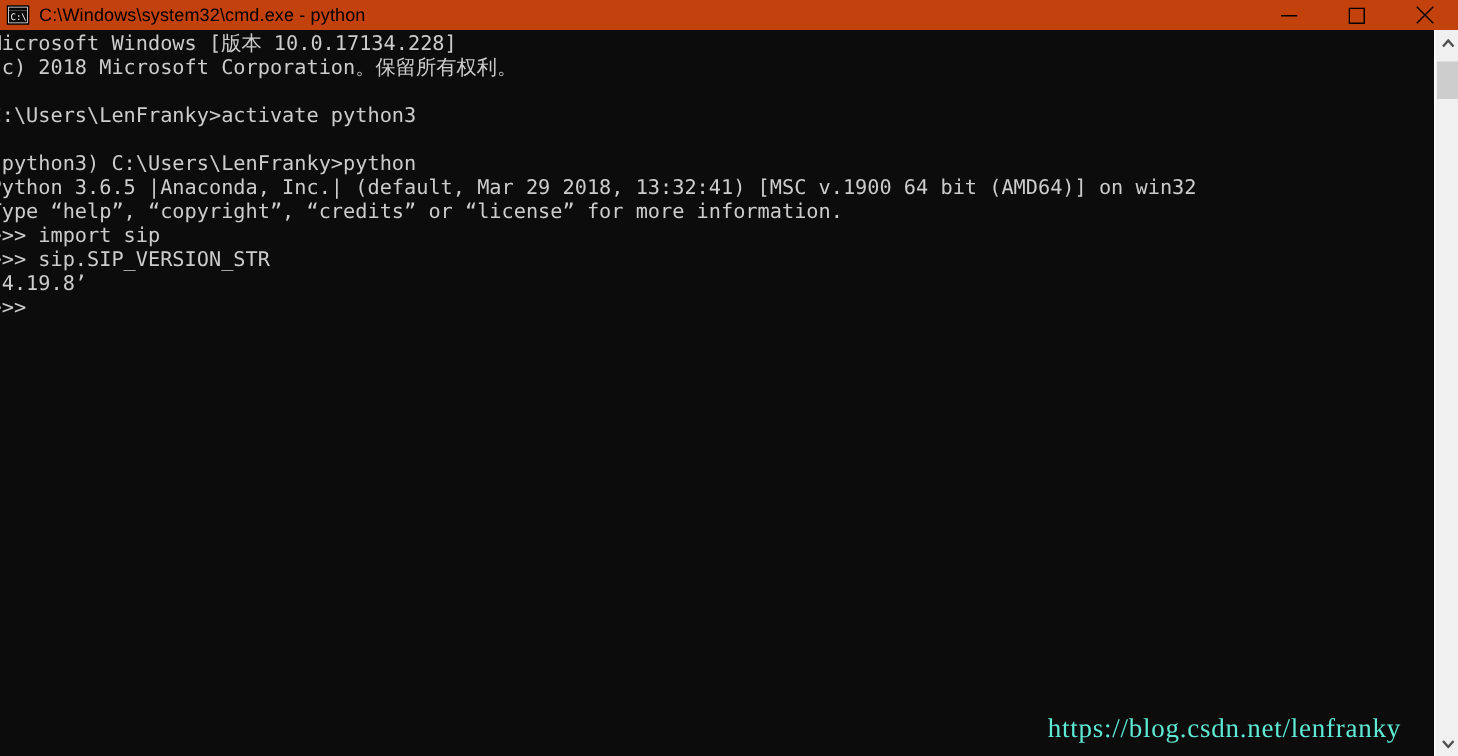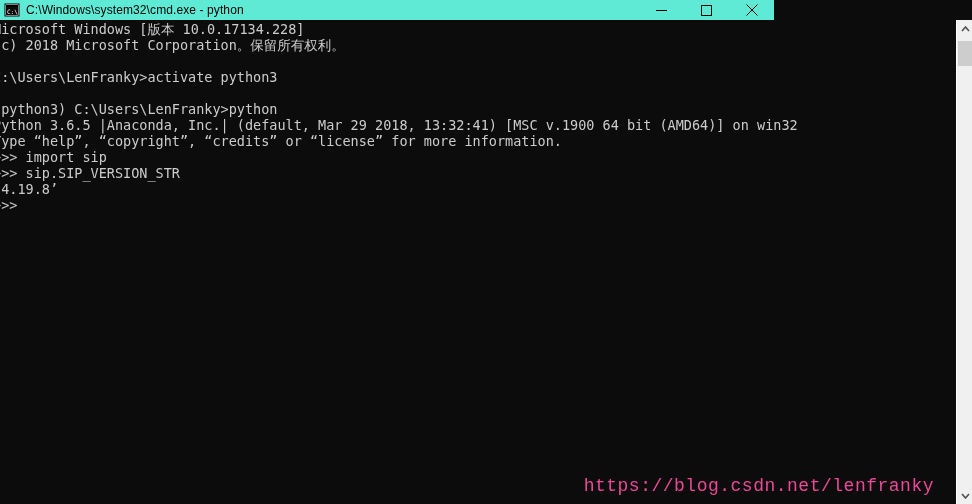--- a/index.html
+++ b/index.html
@@ -18,23 +18,23 @@
     width: 972px;
     height: 504px;
     background: #0c0c0c;
     overflow: hidden;
   }
 
   
   .titlebar {
     position: absolute;
     left: 0; top: 0;
-    width: 774px;
+    width: 972px;
     height: 20px;
-    background: #5eead4;
+    background: #c2410c;
     display: flex;
     align-items: center;
     box-sizing: border-box;
   }
   .title-icon {
     width: 16px;
     height: 16px;
     margin-left: 4px;
     margin-right: 6px;
     flex: 0 0 auto;
@@ -81,23 +81,23 @@
     color: #cccccc;
     white-space: pre;
     letter-spacing: 0px;
   }
 
   
   .watermark {
     position: absolute;
     right: 22px;
     bottom: 8px;
-    font-family: Liberation Mono, monospace;
+    font-family: Liberation Serif, serif;
     font-size: 18px;
-    color: #ec4899;
+    color: #5eead4;
     white-space: nowrap;
     letter-spacing: 0.5px;
   }
 
   
   .scrollbar {
     position: absolute;
     right: 0;
     top: 20px;
     width: 16px;

